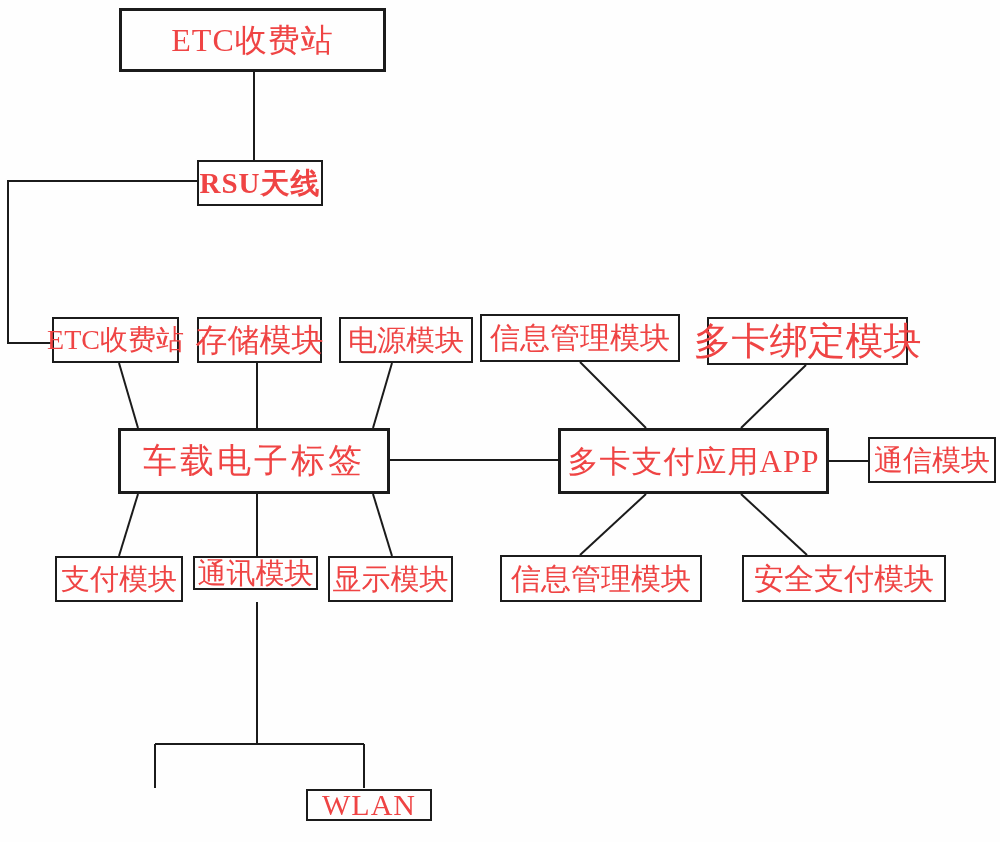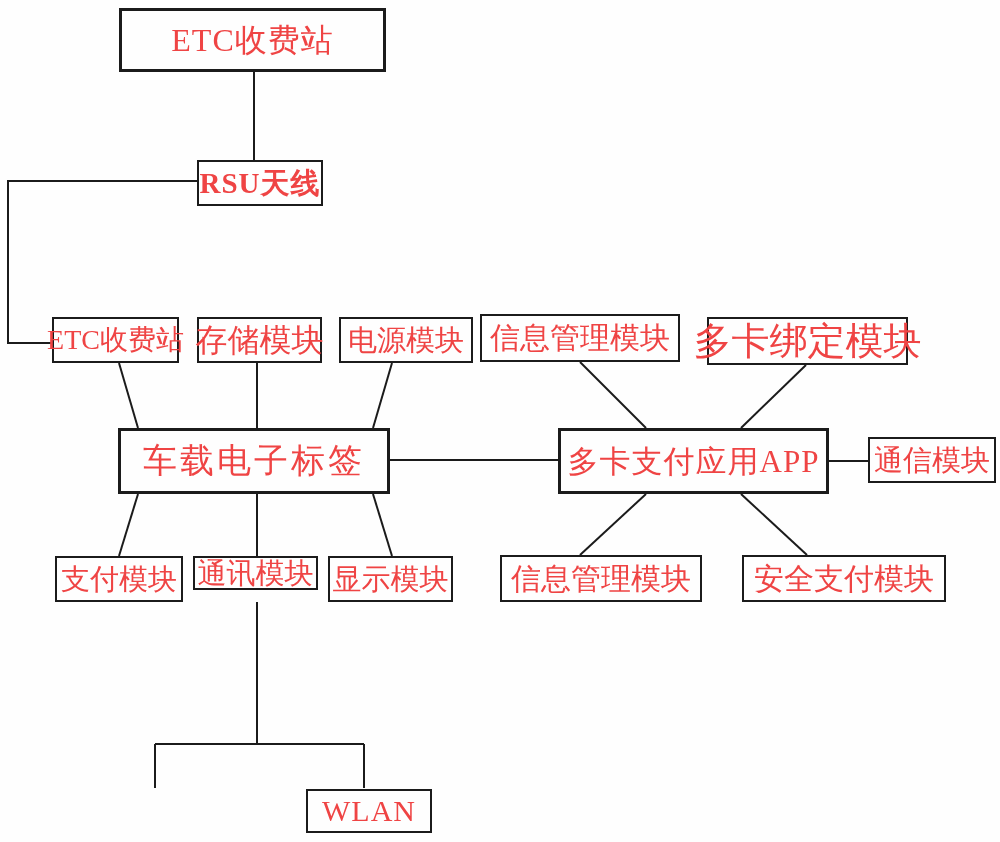--- a/index.html
+++ b/index.html
@@ -105,15 +105,15 @@
 
   <div class="node" style="left:193px; top:556px; width:125px; height:34px; font-size:29px; letter-spacing:0;">通讯模块</div>
 
   <div class="node" style="left:328px; top:556px; width:125px; height:46px; font-size:29px; letter-spacing:0;text-align:center;">显示模块</div>
 
   <div class="node" style="left:500px; top:555px; width:202px; height:47px; font-size:30px; letter-spacing:0;">信息管理模块</div>
 
   <div class="node" style="left:706px; top:555px; width:204px; height:47px; font-size:30px; letter-spacing:0;margin-left:36px;">安全支付模块</div>
 
 
-  <div class="node" style="left:306px; top:789px; width:126px; height:44px; font-size:30px; letter-spacing:1px;">WLAN</div>
+  <div class="node" style="left:306px; top:789px; width:126px; height:32px; font-size:30px; letter-spacing:1px;">WLAN</div>
 
 </div>
 
 </body></html>

